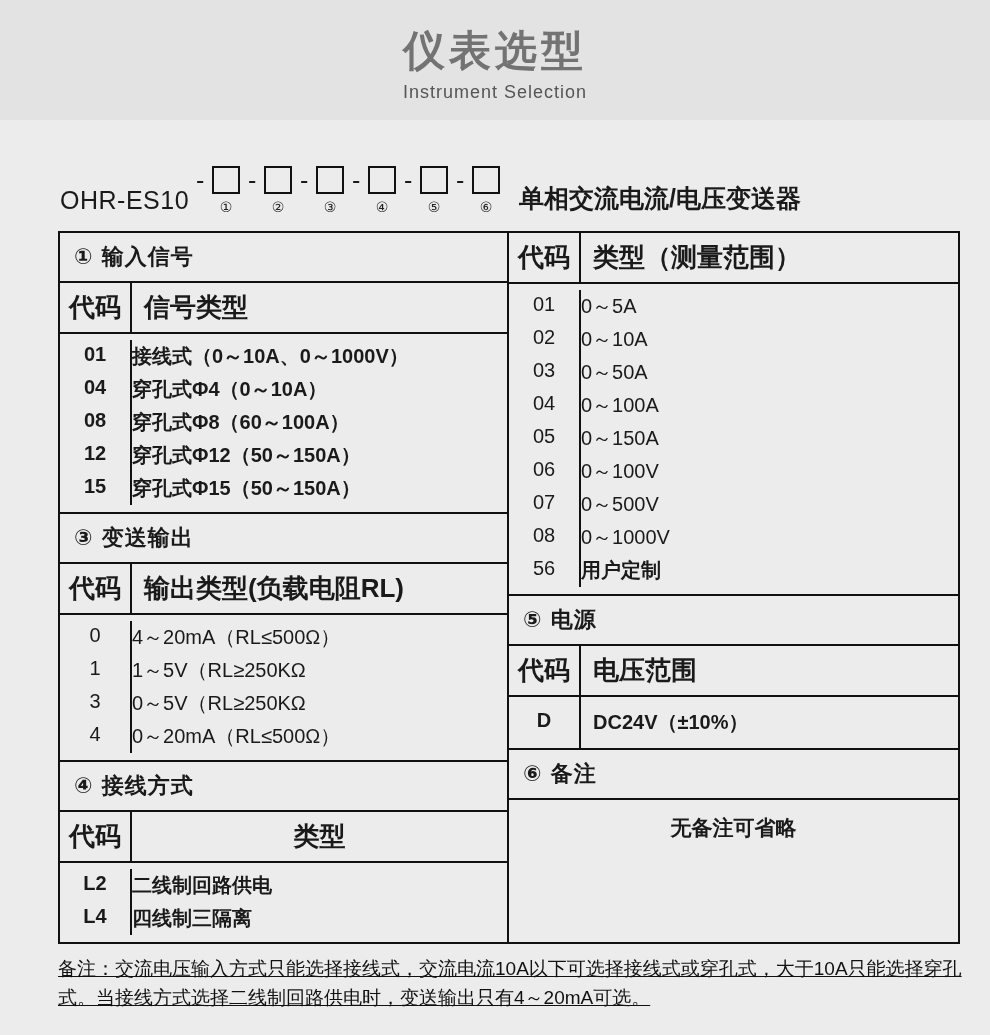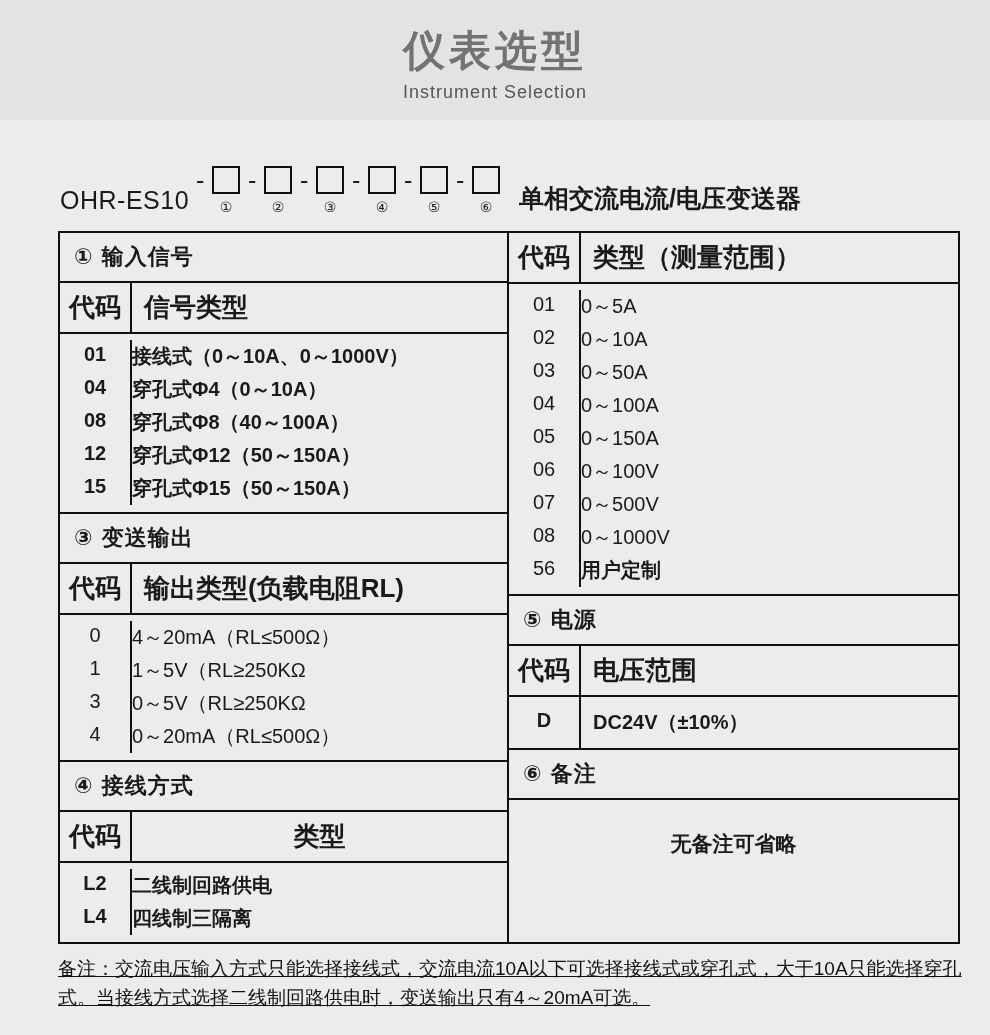--- a/index.html
+++ b/index.html
@@ -164,21 +164,21 @@
     padding: 3px 0 3px 0;
   }
   .pad-top { padding-top: 6px; }
   .pad-bot { padding-bottom: 7px; }
 
   .block-sep { border-bottom: 2px solid #111; }
 
   .plain-line {
     font-size: 21px;
     font-weight: bold;
-    padding: 30px 0 14px 0;
+    padding: 14px 0 14px 0;
     text-align: center;
   }
 
   .note {
     margin: 10px 36px 0 36px;
     font-size: 19px;
     line-height: 1.55;
     color: #111;
     width: 910px;
     text-decoration: underline;
@@ -248,21 +248,21 @@
         <div class="drow">
           <div class="cell-code bold">01</div>
           <div class="cell-val bold">接线式（0～10A、0～1000V）</div>
         </div>
         <div class="drow">
           <div class="cell-code bold">04</div>
           <div class="cell-val bold">穿孔式Φ4（0～10A）</div>
         </div>
         <div class="drow">
           <div class="cell-code bold">08</div>
-          <div class="cell-val bold">穿孔式Φ8（40～100A）</div>
+          <div class="cell-val bold">穿孔式Φ8（60～100A）</div>
         </div>
         <div class="drow">
           <div class="cell-code bold">12</div>
           <div class="cell-val bold">穿孔式Φ12（50～150A）</div>
         </div>
         <div class="drow">
           <div class="cell-code bold">15</div>
           <div class="cell-val bold">穿孔式Φ15（50～150A）</div>
         </div>
       </div>

